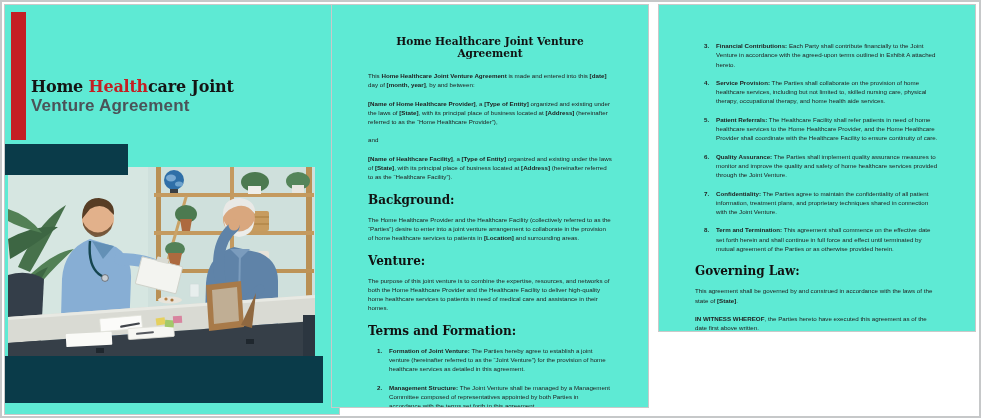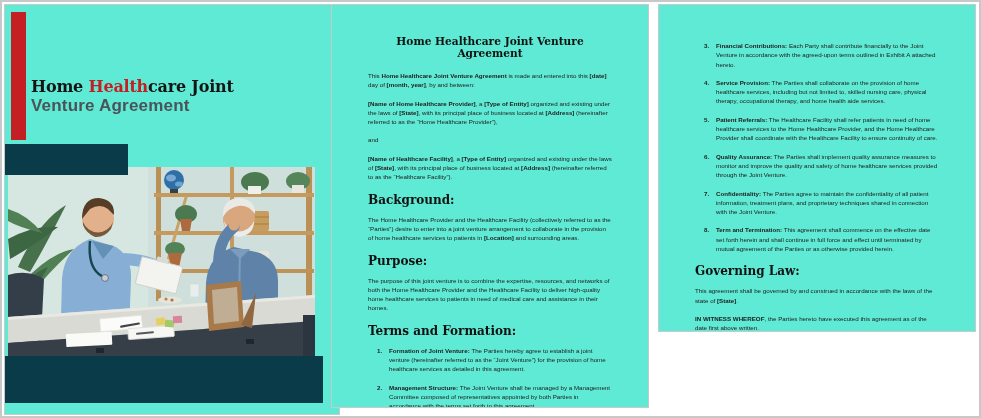--- a/index.html
+++ b/index.html
@@ -183,21 +183,21 @@
     <div class="doc-body">
       <h1 class="doc-title">Home Healthcare Joint Venture Agreement</h1>
       <p><span>This </span><b>Home Healthcare Joint Venture Agreement</b><span> is made and entered into this </span><b>[date]</b><span> day of </span><b>[month, year]</b><span>, by and between:</span></p>
       <p><b>[Name of Home Healthcare Provider]</b><span>, a </span><b>[Type of Entity]</b><span> organized and existing under the laws of </span><b>[State]</b><span>, with its principal place of business located at </span><b>[Address]</b><span> (hereinafter referred to as the “Home Healthcare Provider”),</span></p>
       <p>and</p>
       <p><b>[Name of Healthcare Facility]</b><span>, a </span><b>[Type of Entity]</b><span> organized and existing under the laws of </span><b>[State]</b><span>, with its principal place of business located at </span><b>[Address]</b><span> (hereinafter referred to as the “Healthcare Facility”).</span></p>
 
       <h2 class="sec">Background:</h2>
       <p><span>The Home Healthcare Provider and the Healthcare Facility (collectively referred to as the “Parties”) desire to enter into a joint venture arrangement to collaborate in the provision of home healthcare services to patients in </span><b>[Location]</b><span> and surrounding areas.</span></p>
 
-      <h2 class="sec">Purpose:</h2>
+      <h2 class="sec">Venture:</h2>
       <p>The purpose of this joint venture is to combine the expertise, resources, and networks of both the Home Healthcare Provider and the Healthcare Facility to deliver high-quality home healthcare services to patients in need of medical care and assistance in their homes.</p>
 
       <h2 class="sec">Terms and Formation:</h2>
 
       <div class="li">
         <span class="n">1.</span>
         <p><b>Formation of Joint Venture:</b><span> The Parties hereby agree to establish a joint venture (hereinafter referred to as the “Joint Venture”) for the provision of home healthcare services as detailed in this agreement.</span></p>
       </div>
       <div class="li">
         <span class="n">2.</span>

